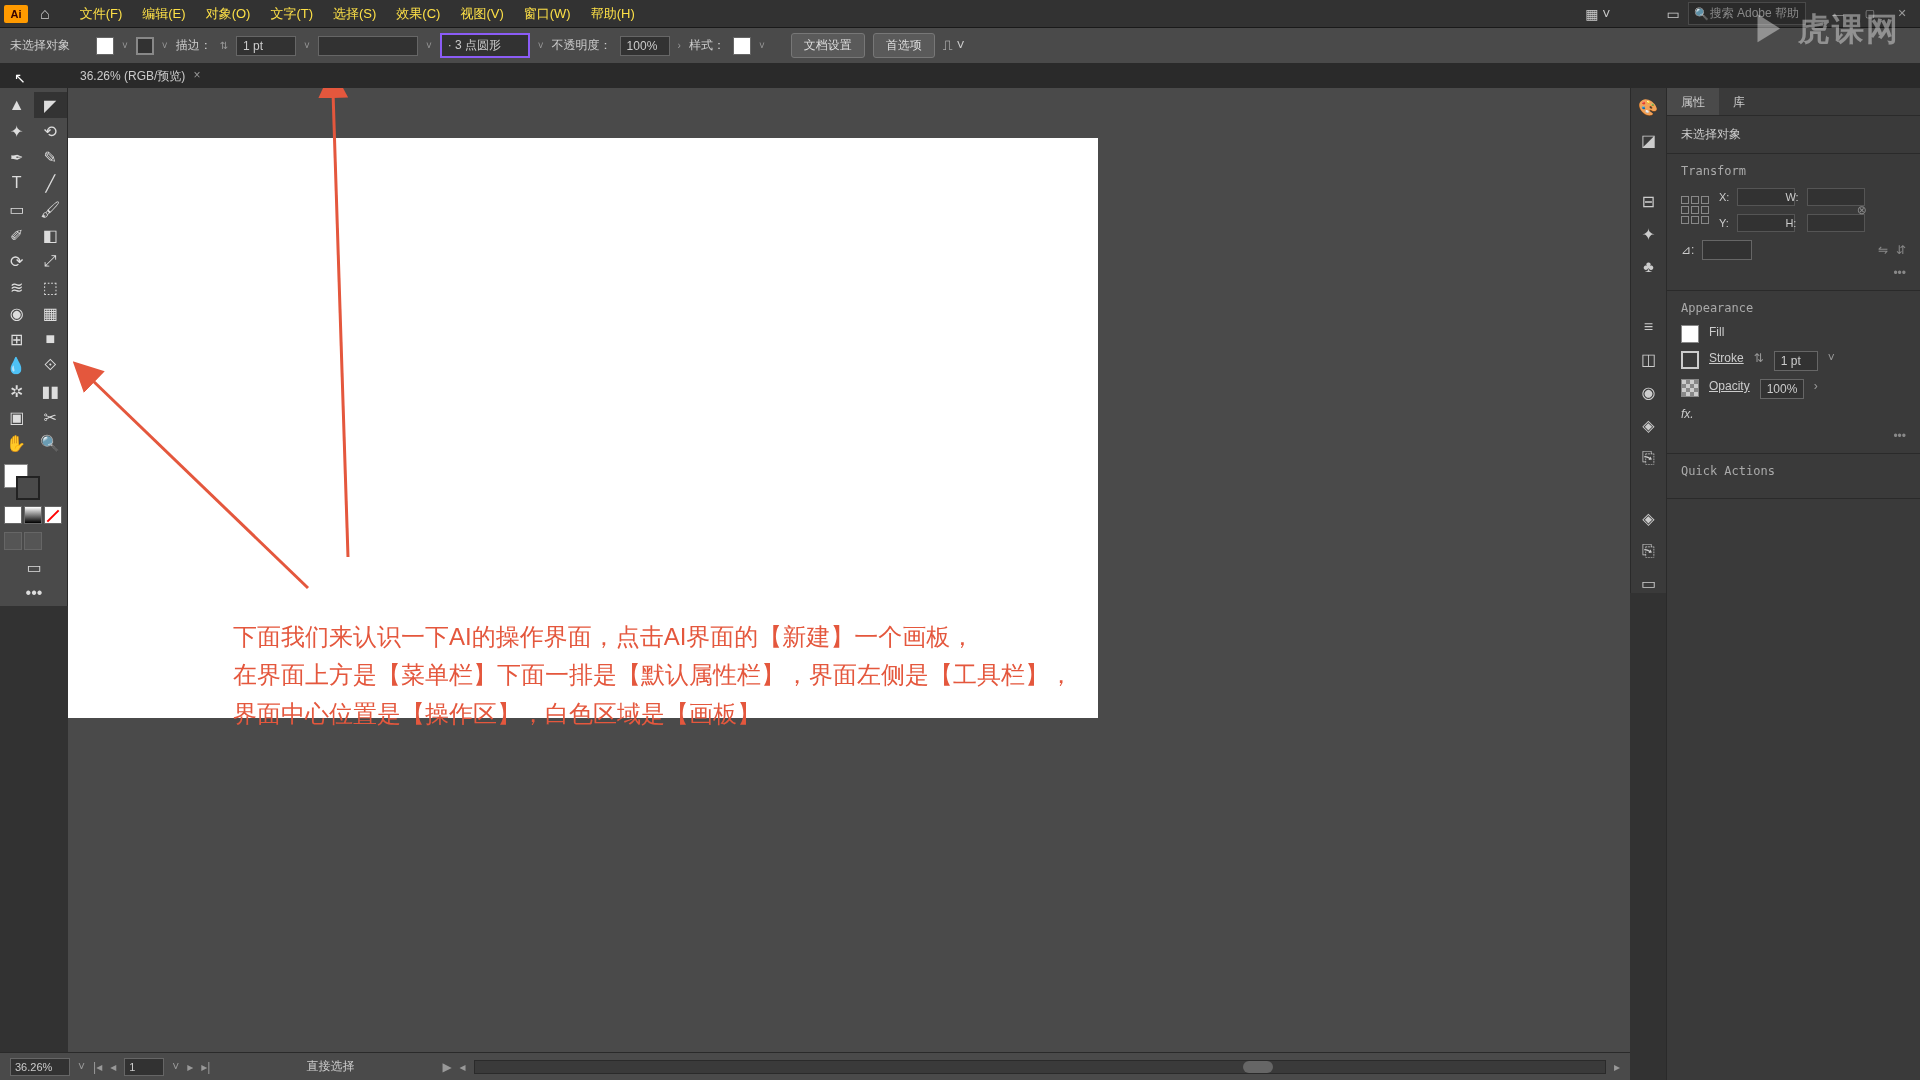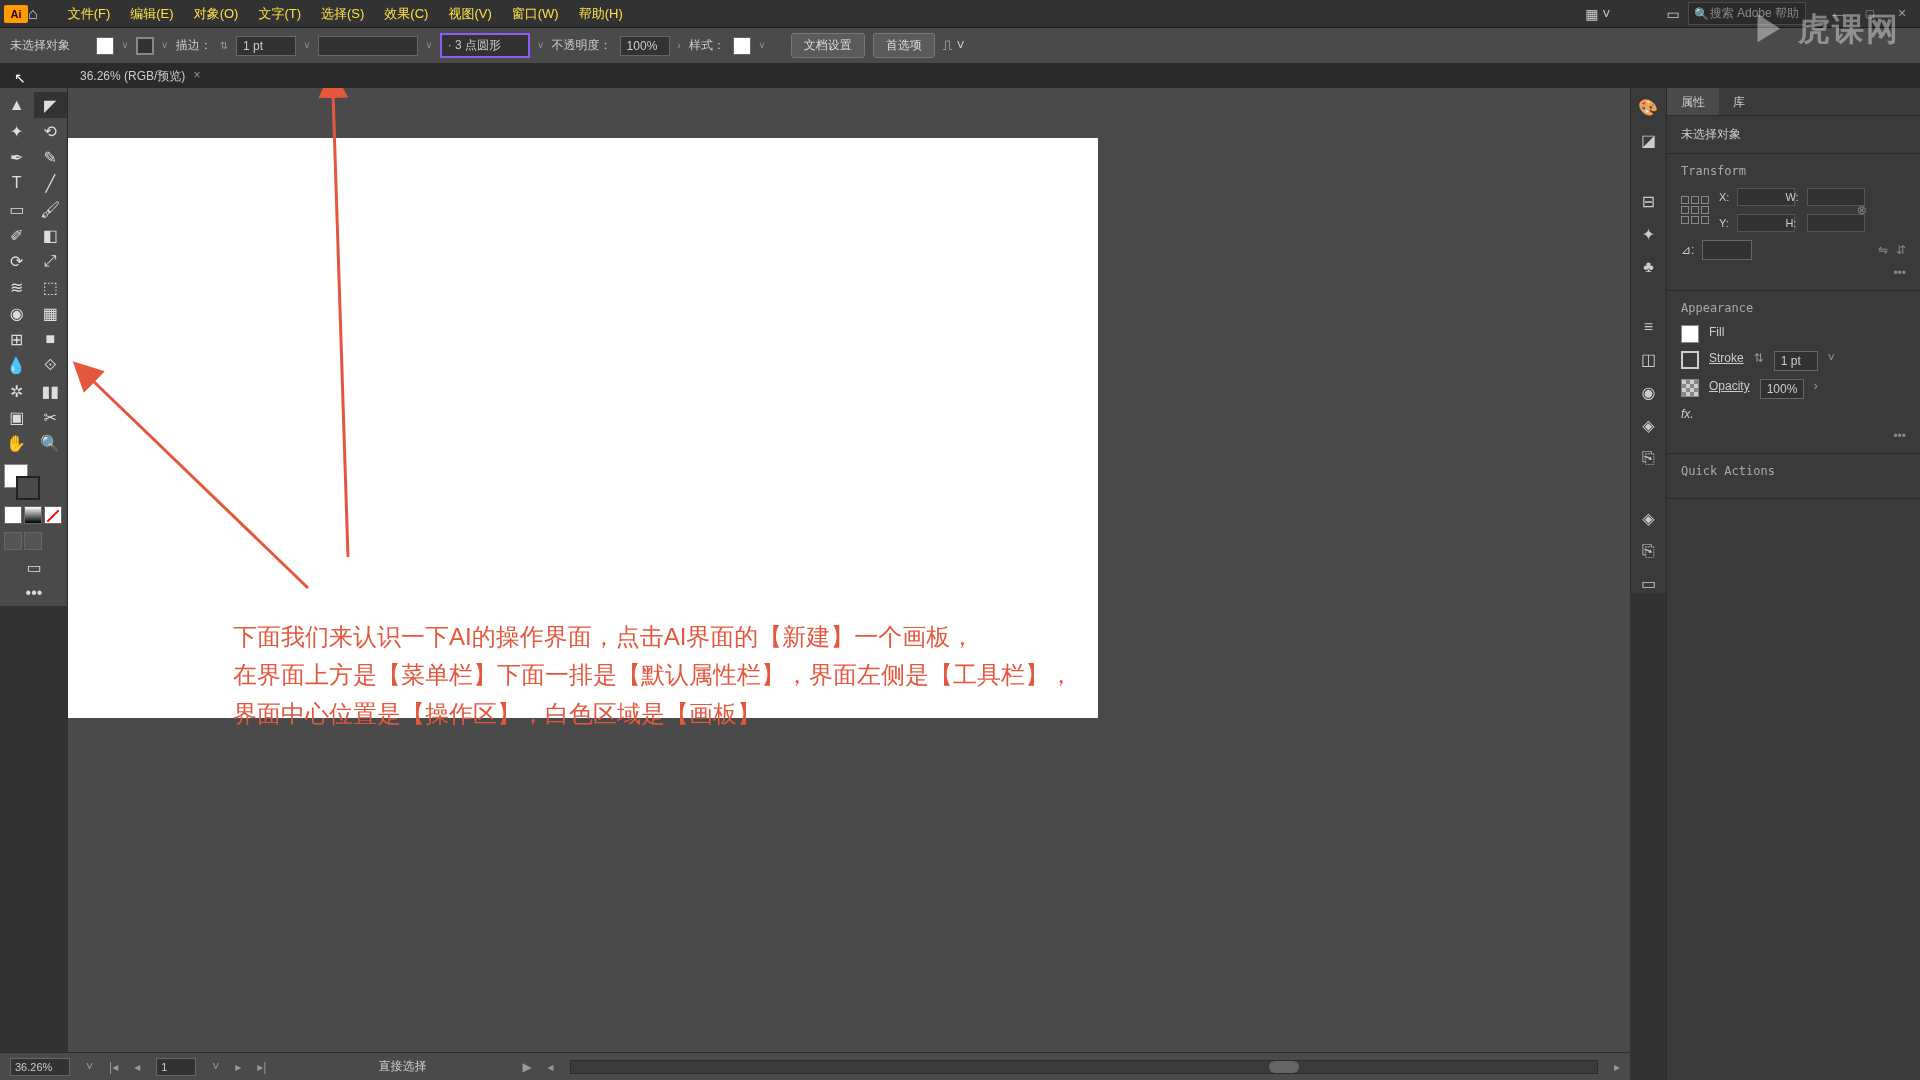--- a/index.html
+++ b/index.html
@@ -1,18 +1,18 @@
 <!DOCTYPE html>
 <html><head>
 <meta charset="utf-8">
 <style>
 *{margin:0;padding:0;box-sizing:border-box;font-family:"Microsoft YaHei",sans-serif;user-select:none}
 body{background:#323232;width:1920px;height:1080px;overflow:hidden;position:relative}
 .menubar{height:28px;background:#323232;display:flex;align-items:center;padding:0 4px;border-bottom:1px solid #1a1a1a}
-.ai-logo{width:24px;height:18px;background:#ff9a00;color:#330000;font-size:11px;font-weight:bold;display:flex;align-items:center;justify-content:center;border-radius:2px;margin-right:0}
+.ai-logo{width:24px;height:18px;background:#ff9a00;color:#330000;font-size:11px;font-weight:bold;display:flex;align-items:center;justify-content:center;border-radius:2px;margin-right:12px}
 .home-icon{color:#ccc;font-size:16px;margin-right:20px;cursor:pointer}
 .menu-item{color:#fde047;font-size:13px;padding:0 10px;cursor:pointer;height:28px;line-height:28px}
 .menubar-right{margin-left:auto;display:flex;align-items:center;gap:8px}
 .grid-icon{color:#ccc;font-size:14px;cursor:pointer;display:flex;align-items:center;gap:4px}
 .search-box{display:flex;align-items:center;background:#2a2a2a;border:1px solid #4a4a4a;padding:2px 6px;color:#888;font-size:12px}
 .window-btns{display:flex;gap:4px;margin-left:10px}
 .win-btn{width:28px;height:18px;color:#999;font-size:11px;display:flex;align-items:center;justify-content:center;cursor:pointer}
 .controlbar{height:36px;background:#4a4a4a;display:flex;align-items:center;padding:0 10px;gap:8px;border-bottom:1px solid #2a2a2a}
 .ctrl-label{color:#ccc;font-size:12px}
 .color-swatch{width:18px;height:18px;border:1px solid #666}
@@ -45,21 +45,21 @@
 .panel-tab{padding:6px 14px;color:#ccc;cursor:pointer}
 .panel-tab.active{background:#4a4a4a}
 .panel-section{padding:10px 14px;border-bottom:1px solid #2a2a2a}
 .section-title{font-size:12px;color:#aaa;margin-bottom:10px;font-family:monospace}
 .transform-grid{display:grid;grid-template-columns:auto 40px auto 40px;gap:8px;align-items:center;font-family:monospace;font-size:11px}
 .transform-grid input{background:#323232;border:1px solid #555;color:#888;width:58px;padding:2px 4px;font-size:11px}
 .appearance-row{display:flex;align-items:flex-start;gap:10px;margin-bottom:8px;font-family:monospace}
 .app-sw{width:18px;height:18px;border:1px solid #888}
 .anchor-widget{display:inline-grid;grid-template-columns:repeat(3,8px);gap:2px}
 .anchor-widget span{width:8px;height:8px;border:1px solid #888}
-.statusbar{position:absolute;left:0;bottom:0;right:290px;height:28px;background:#4a4a4a;display:flex;align-items:center;padding:0 10px;gap:16px;border-top:1px solid #2a2a2a;color:#ccc;font-size:12px}
+.statusbar{position:absolute;left:0;bottom:0;right:290px;height:28px;background:#4a4a4a;display:flex;align-items:center;padding:0 10px;gap:8px;border-top:1px solid #2a2a2a;color:#ccc;font-size:12px}
 .stat-input{background:#323232;border:1px solid #666;color:#ccc;padding:2px 4px;font-size:11px;width:60px}
 .nav-arrow{color:#999;cursor:pointer;font-size:12px}
 .watermark{position:absolute;right:20px;top:8px;color:rgba(255,255,255,0.4);font-size:32px;font-weight:bold;letter-spacing:2px;z-index:100;font-family:sans-serif}
 .annotation{position:absolute;color:#e4573d;font-size:24px;line-height:1.6;font-weight:500}
 .arrow-svg{position:absolute;pointer-events:none}
 </style>
 </head>
 <body>
 
 <div class="menubar">

